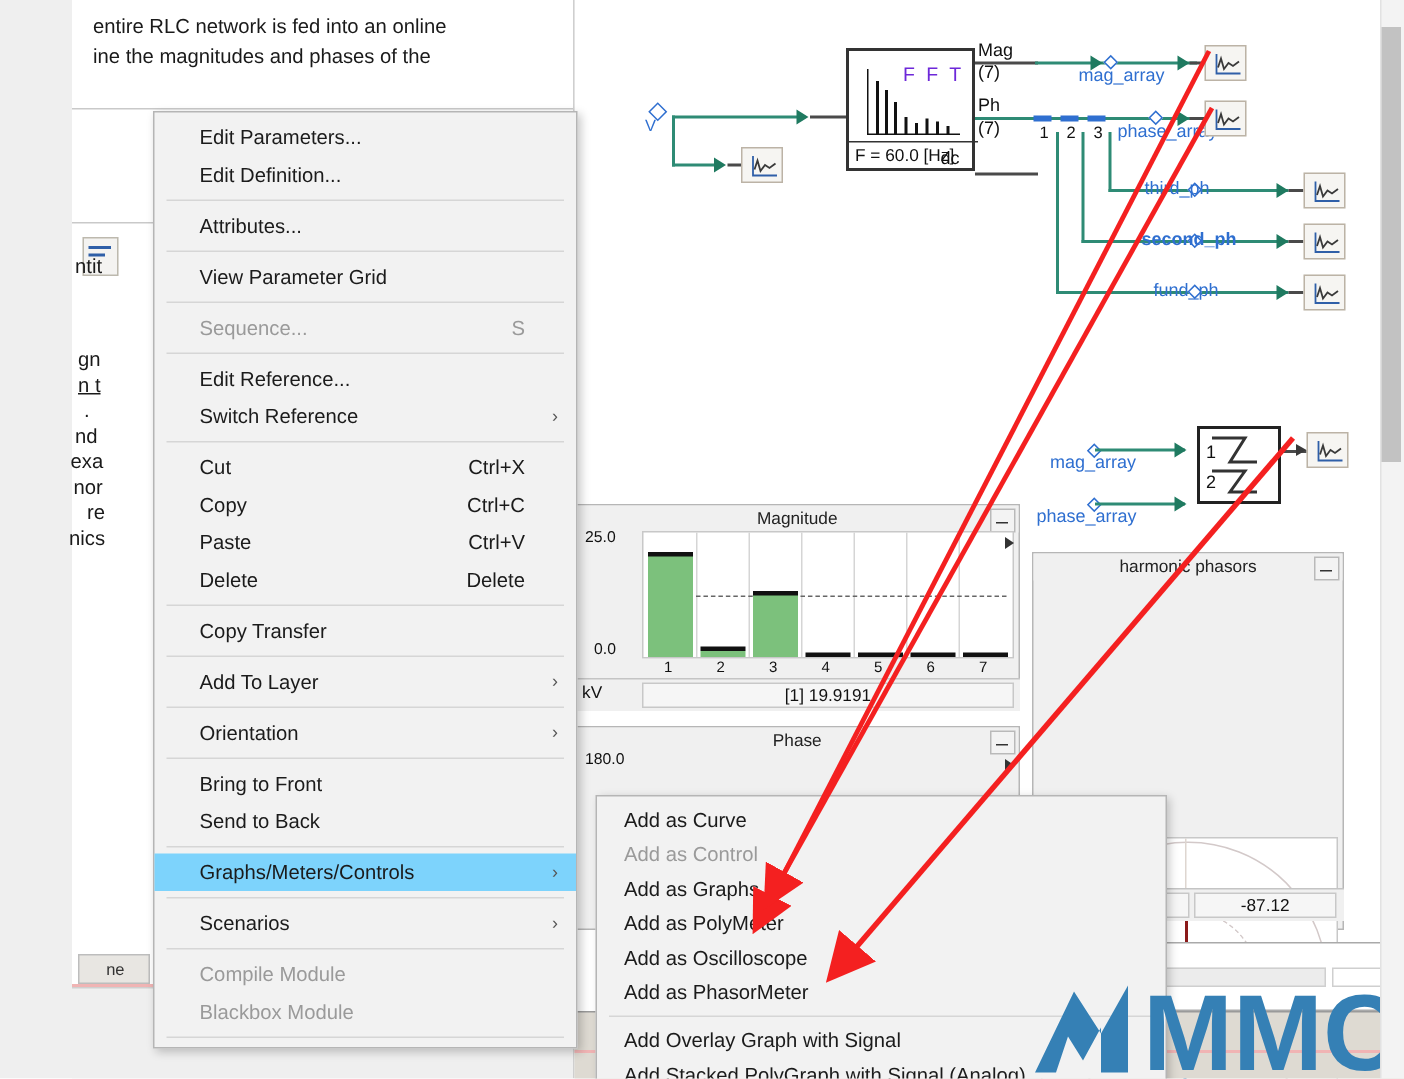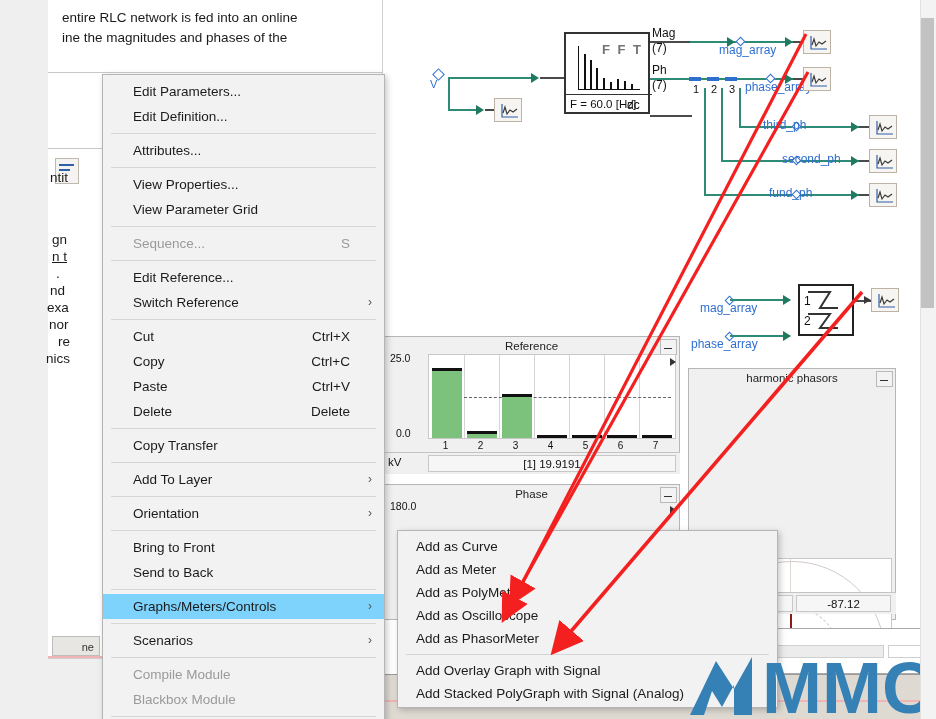--- a/index.html
+++ b/index.html
@@ -36,21 +36,21 @@
 
   .arrow-g{position:absolute;width:0;height:0;border-left:8px solid #1f7a60;border-top:5px solid transparent;border-bottom:5px solid transparent;}
   .arrow-k{position:absolute;width:0;height:0;border-left:7px solid #3a3a3a;border-top:4px solid transparent;border-bottom:4px solid transparent;}
 
   
   .scope{position:absolute;width:28px;height:24px;border:1px solid #bcb3a6;background:#f6f5f2;box-sizing:border-box;}
   .scope svg{position:absolute;left:4px;top:3px;}
 
   
   #fft{left:564px;top:32px;width:86px;height:82px;border:2px solid #333;background:#fff;box-sizing:border-box;}
-  #fft .t{position:absolute;left:36px;top:8px;font-size:13px;letter-spacing:2px;color:#737373;font-weight:700;}
+  #fft .t{position:absolute;left:36px;top:8px;font-size:13px;letter-spacing:2px;color:#6d28d9;font-weight:400;}
   #fft .f{position:absolute;left:4px;bottom:2px;font-size:11.5px;color:#111;}
   #fft .sep{position:absolute;left:0;bottom:17px;width:86px;height:1px;background:#333;}
   .fftbar{position:absolute;background:#111;width:2px;bottom:22px;}
   #fft .vax{position:absolute;left:12px;top:12px;width:1px;height:44px;background:#111;}
   #fft .hax{position:absolute;left:12px;top:55px;width:62px;height:1px;background:#111;}
 
   .pinlbl{position:absolute;font-size:12px;color:#111;white-space:nowrap;}
 
   
   #pm{left:798px;top:284px;width:56px;height:52px;border:2px solid #222;background:#fff;box-sizing:border-box;}
@@ -101,21 +101,21 @@
 
   
   #botwin{left:755px;top:628px;width:181px;height:46px;background:#fff;border:1px solid #aaa;box-sizing:border-box;}
   #botwin .cap2{font-size:9px;color:#555;padding:2px 4px;}
   #botwin .fld{position:absolute;left:6px;top:16px;width:120px;height:11px;background:#ececec;border:1px solid #cfcfcf;}
   #botwin .fld2{position:absolute;left:132px;top:16px;width:34px;height:11px;background:#fff;border:1px solid #cfcfcf;}
   #botstrip{left:383px;top:674px;width:553px;height:45px;background:#dedad2;border-top:1px solid #9a9a9a;}
   #botpink{left:383px;top:700px;width:553px;height:2px;background:#f0b4b4;}
   #leftpink{left:48px;top:656px;width:100px;height:2px;background:#f0b4b4;}
   #leftbot{left:48px;top:658px;width:334px;height:61px;background:#efefef;border-top:1px solid #cfcfcf;}
-  #lefttab{left:52px;top:636px;width:48px;height:20px;background:#e8e6e2;border:1px solid #bdbdbd;font-size:11px;color:#333;text-align:right;padding-right:5px;line-height:20px;box-sizing:border-box;}
+  #lefttab{left:52px;top:636px;width:48px;height:20px;background:#e8e6e2;border:1px solid #bdbdbd;font-size:11px;color:#333;text-align:right;padding-right:16px;line-height:20px;box-sizing:border-box;}
 </style>
 </head>
 <body>
 
 <div class="abs" id="doc-bg-left"></div>
 <div class="abs" id="doc-page"></div>
 
 <div class="abs" id="doc-text-top">
   <div>entire RLC network is fed into an online</div>
   <div>ine the magnitudes and phases of the</div>
@@ -231,21 +231,21 @@
       <path d="M3 2 L3 15 L19 15" stroke="#2f5fa8" stroke-width="1.2" fill="none"></path>
       <path d="M4 11 L6 5 L8 12 L11 8 L14 10 L18 7" stroke="#3a3a3a" stroke-width="1.2" fill="none"></path>
     </svg>
 </div>
 
 <div class="wire-g" style="left:721px;top:88px;width:2px;height:74px;"></div>
 <div class="wire-g" style="left:721px;top:160px;width:138px;height:2px;"></div>
 <div class="arrow-g" style="left:851px;top:156px;"></div>
 <div class="wire-k" style="left:859px;top:160px;width:10px;height:2px;"></div>
 <div class="port" style="left:793px;top:157px;width:5px;height:5px;"></div>
-<div class="lbl" style="left:782px;top:152px;">second_ph</div>
+<div class="lbl" style="left:761px;top:152px;font-weight:bold;">second_ph</div>
 <div class="scope" style="left:869px;top:149px;">
   <svg width="20" height="18" viewBox="0 0 20 18">
       <path d="M3 2 L3 15 L19 15" stroke="#2f5fa8" stroke-width="1.2" fill="none"></path>
       <path d="M4 11 L6 5 L8 12 L11 8 L14 10 L18 7" stroke="#3a3a3a" stroke-width="1.2" fill="none"></path>
     </svg>
 </div>
 
 <div class="wire-g" style="left:704px;top:88px;width:2px;height:108px;"></div>
 <div class="wire-g" style="left:704px;top:194px;width:155px;height:2px;"></div>
 <div class="arrow-g" style="left:851px;top:190px;"></div>
@@ -280,21 +280,21 @@
 <div class="wire-k" style="left:854px;top:300px;width:18px;height:2px;"></div>
 <div class="arrow-k" style="left:864px;top:296px;"></div>
 <div class="scope" style="left:871px;top:288px;">
   <svg width="20" height="18" viewBox="0 0 20 18">
       <path d="M3 2 L3 15 L19 15" stroke="#2f5fa8" stroke-width="1.2" fill="none"></path>
       <path d="M4 11 L6 5 L8 12 L11 8 L14 10 L18 7" stroke="#3a3a3a" stroke-width="1.2" fill="none"></path>
     </svg>
 </div>
 
 <div class="gwin" style="left:383px;top:336px;width:297px;height:136px;">
-  <div class="cap">Reference</div>
+  <div class="cap">Magnitude</div>
   <div class="min">
       <i></i>
     </div>
 </div>
 <div class="yl" style="left:390px;top:352px;">25.0</div>
 <div class="yl" style="left:396px;top:427px;">0.0</div>
 
 <div class="plot" style="left:428px;top:354px;width:248px;height:85px;">
   <div class="vgrid" style="left:35px;"></div>
   <div class="vgrid" style="left:70px;"></div>
@@ -376,21 +376,20 @@
 </div>
 <div class="abs" id="botstrip"></div>
 <div class="abs" id="botpink"></div>
 
 <div class="abs" id="ctxmenu">
     <div class="mi"><span>Edit Parameters...</span></div>
     <div class="mi"><span>Edit Definition...</span></div>
     <div class="msep"></div>
     <div class="mi"><span>Attributes...</span></div>
     <div class="msep"></div>
-    <div class="mi"><span>View Properties...</span></div>
     <div class="mi"><span>View Parameter Grid</span></div>
     <div class="msep"></div>
     <div class="mi disabled"><span>Sequence...</span><span class="acc">S</span></div>
     <div class="msep"></div>
     <div class="mi"><span>Edit Reference...</span></div>
     <div class="mi"><span>Switch Reference</span><span class="chev">›</span></div>
     <div class="msep"></div>
     <div class="mi"><span>Cut</span><span class="acc">Ctrl+X</span></div>
     <div class="mi"><span>Copy</span><span class="acc">Ctrl+C</span></div>
     <div class="mi"><span>Paste</span><span class="acc">Ctrl+V</span></div>
@@ -409,21 +408,22 @@
     <div class="msep"></div>
     <div class="mi"><span>Scenarios</span><span class="chev">›</span></div>
     <div class="msep"></div>
     <div class="mi disabled"><span>Compile Module</span></div>
     <div class="mi disabled"><span>Blackbox Module</span></div>
     <div class="msep"></div>
   </div>
 
 <div class="abs" id="submenu">
     <div class="si"><span>Add as Curve</span></div>
-    <div class="si"><span>Add as Meter</span></div>
+    <div class="si disabled"><span>Add as Control</span></div>
+    <div class="si"><span>Add as Graphs</span></div>
     <div class="si"><span>Add as PolyMeter</span></div>
     <div class="si"><span>Add as Oscilloscope</span></div>
     <div class="si"><span>Add as PhasorMeter</span></div>
     <div class="ssep"></div>
     <div class="si"><span>Add Overlay Graph with Signal</span></div>
     <div class="si"><span>Add Stacked PolyGraph with Signal (Analog)</span></div>
   </div>
 
 <svg class="abs" id="annot">
   <defs>

